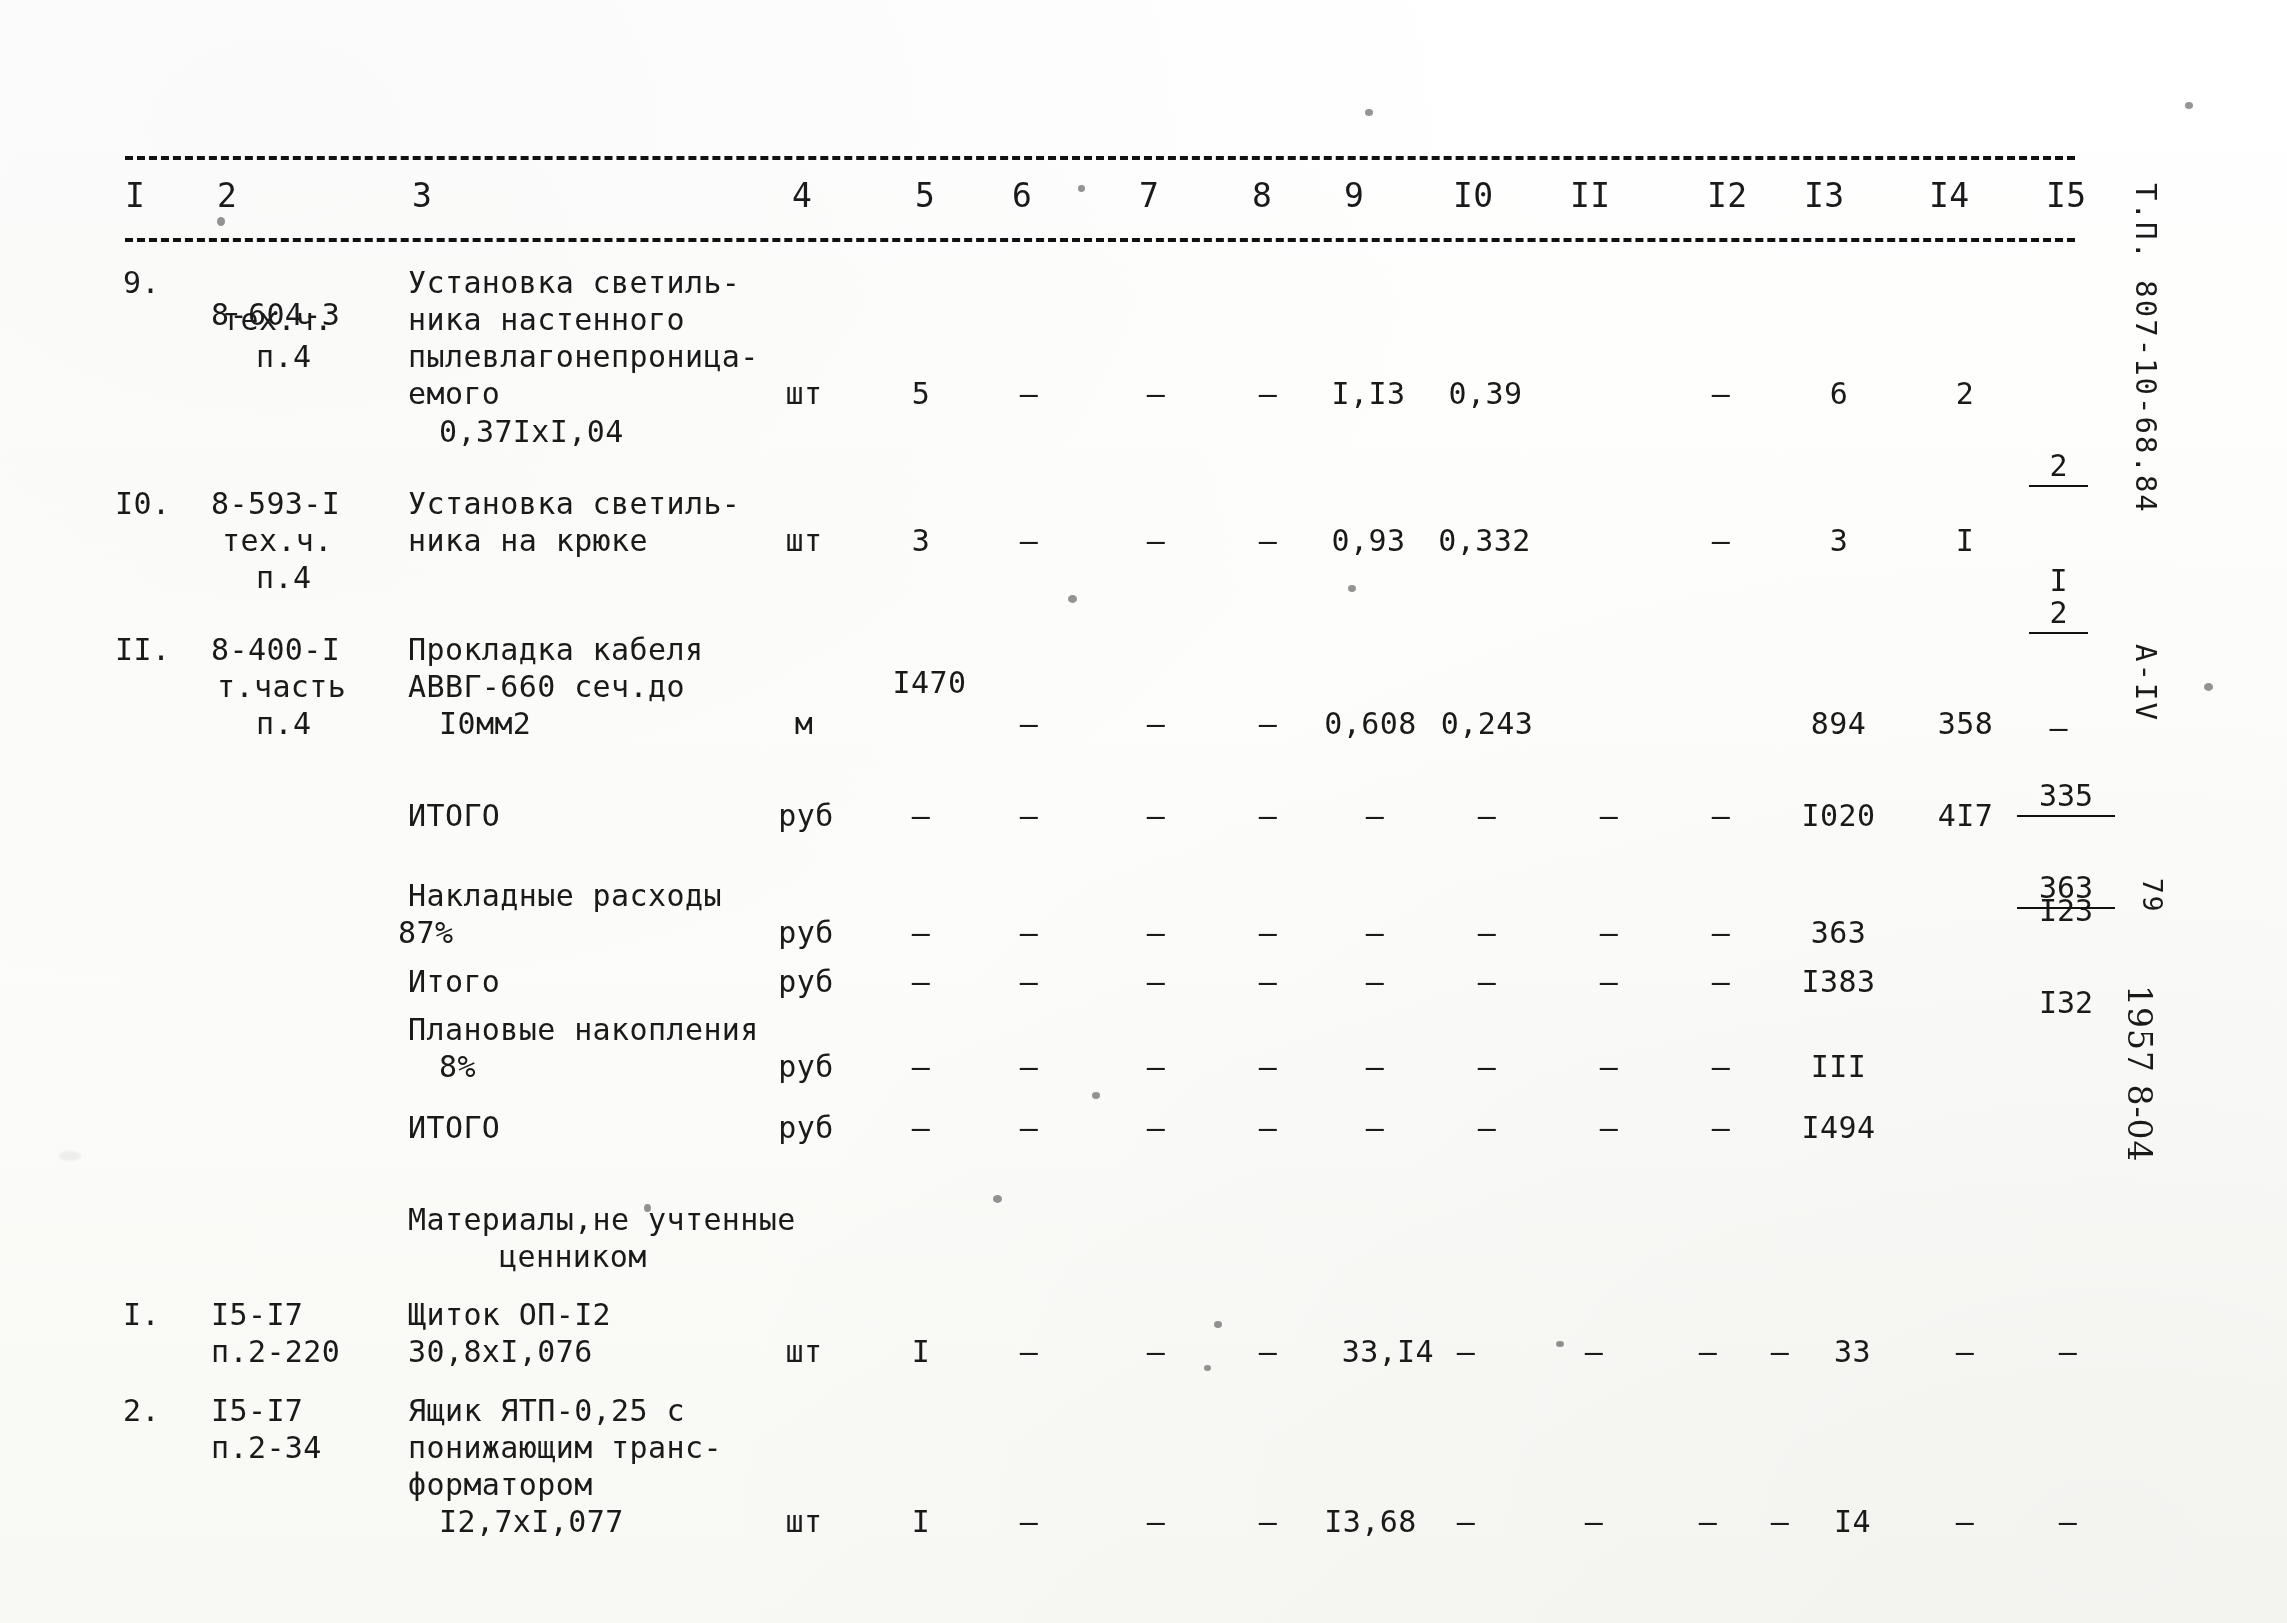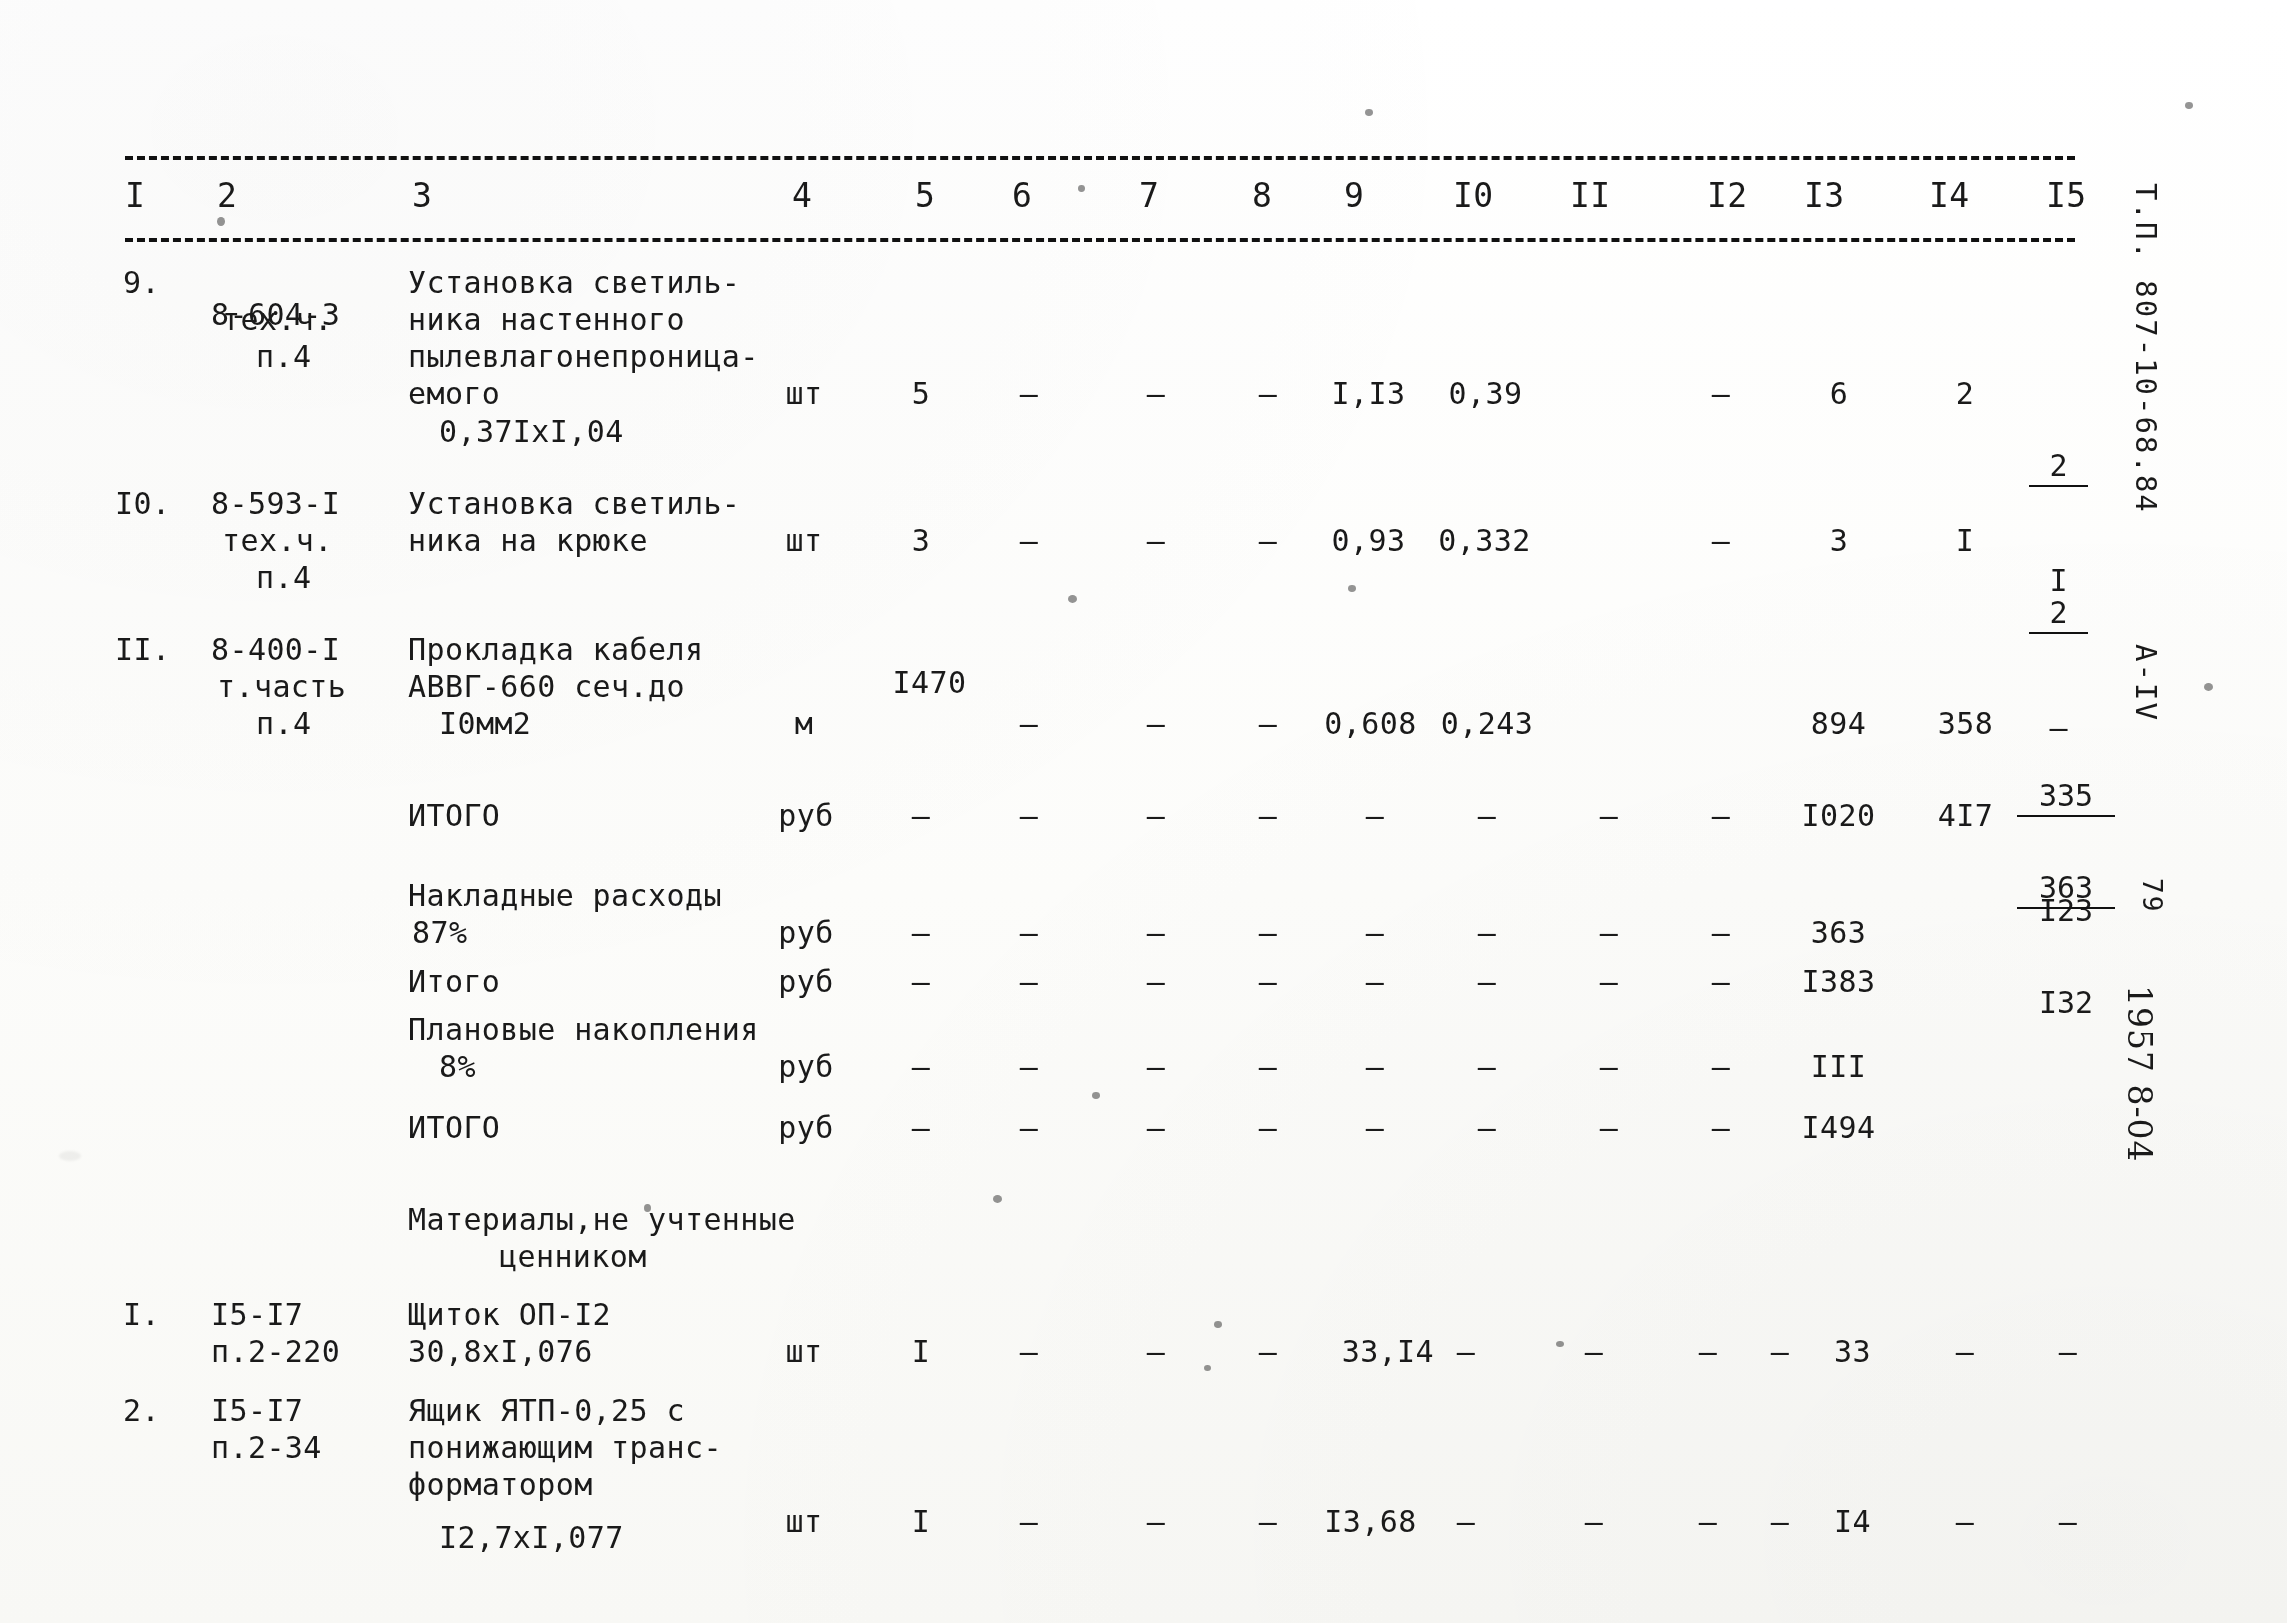--- a/index.html
+++ b/index.html
@@ -243,21 +243,21 @@
     <div class="cell center" style="left:1575px; top:798px; width:68px;">–</div>
     <div class="cell center" style="left:1687px; top:798px; width:68px;">–</div>
     <div class="cell center" style="left:1780px; top:798px; width:117px;">I020</div>
     <div class="cell center" style="left:1907px; top:798px; width:117px;">4I7</div>
     <div class="frac" style="left:2017px; top:798px; width:98px;">
       <span class="num">363</span>
       <span class="den">I32</span>
     </div>
 
     <div class="cell" style="left:408px; top:878px;">Накладные расходы</div>
-    <div class="cell" style="left:412px; top:915px;">87%</div>
+    <div class="cell" style="left:398px; top:915px;">87%</div>
     <div class="cell center" style="left:767px;  top:915px; width:78px;">руб</div>
     <div class="cell center" style="left:887px;  top:915px; width:68px;">–</div>
     <div class="cell center" style="left:995px; top:915px; width:68px;">–</div>
     <div class="cell center" style="left:1122px; top:915px; width:68px;">–</div>
     <div class="cell center" style="left:1234px; top:915px; width:68px;">–</div>
     <div class="cell center" style="left:1341px; top:915px; width:68px;">–</div>
     <div class="cell center" style="left:1453px; top:915px; width:68px;">–</div>
     <div class="cell center" style="left:1575px; top:915px; width:68px;">–</div>
     <div class="cell center" style="left:1687px; top:915px; width:68px;">–</div>
     <div class="cell center" style="left:1780px; top:915px; width:117px;">363</div>
@@ -323,21 +323,21 @@
     <div class="cell center" style="left:1916px; top:1334px; width:98px;">–</div>
     <div class="cell center" style="left:2029px; top:1334px; width:78px;">–</div>
 
     <div class="cell" style="left:123px; top:1393px;">2.</div>
     <div class="cell" style="left:211px; top:1393px;">I5-I7</div>
     <div class="cell" style="left:211px; top:1430px;">п.2-34</div>
 
     <div class="cell" style="left:408px; top:1393px;">Ящик ЯТП-0,25 с</div>
     <div class="cell" style="left:408px; top:1430px;">понижающим транс-</div>
     <div class="cell" style="left:408px; top:1467px;">форматором</div>
-    <div class="cell" style="left:439px; top:1504px;margin-top:16px;">I2,7xI,077</div>
+    <div class="cell" style="left:439px; top:1504px;">I2,7xI,077</div>
 
     <div class="cell center" style="left:770px;  top:1504px; width:68px;">шт</div>
     <div class="cell center" style="left:887px;  top:1504px; width:68px;">I</div>
     <div class="cell center" style="left:995px; top:1504px; width:68px;">–</div>
     <div class="cell center" style="left:1122px; top:1504px; width:68px;">–</div>
     <div class="cell center" style="left:1234px; top:1504px; width:68px;">–</div>
     <div class="cell center" style="left:1307px; top:1504px; width:127px;">I3,68</div>
     <div class="cell center" style="left:1432px; top:1504px; width:68px;">–</div>
     <div class="cell center" style="left:1560px; top:1504px; width:68px;">–</div>
     <div class="cell center" style="left:1674px; top:1504px; width:68px;">–</div>

